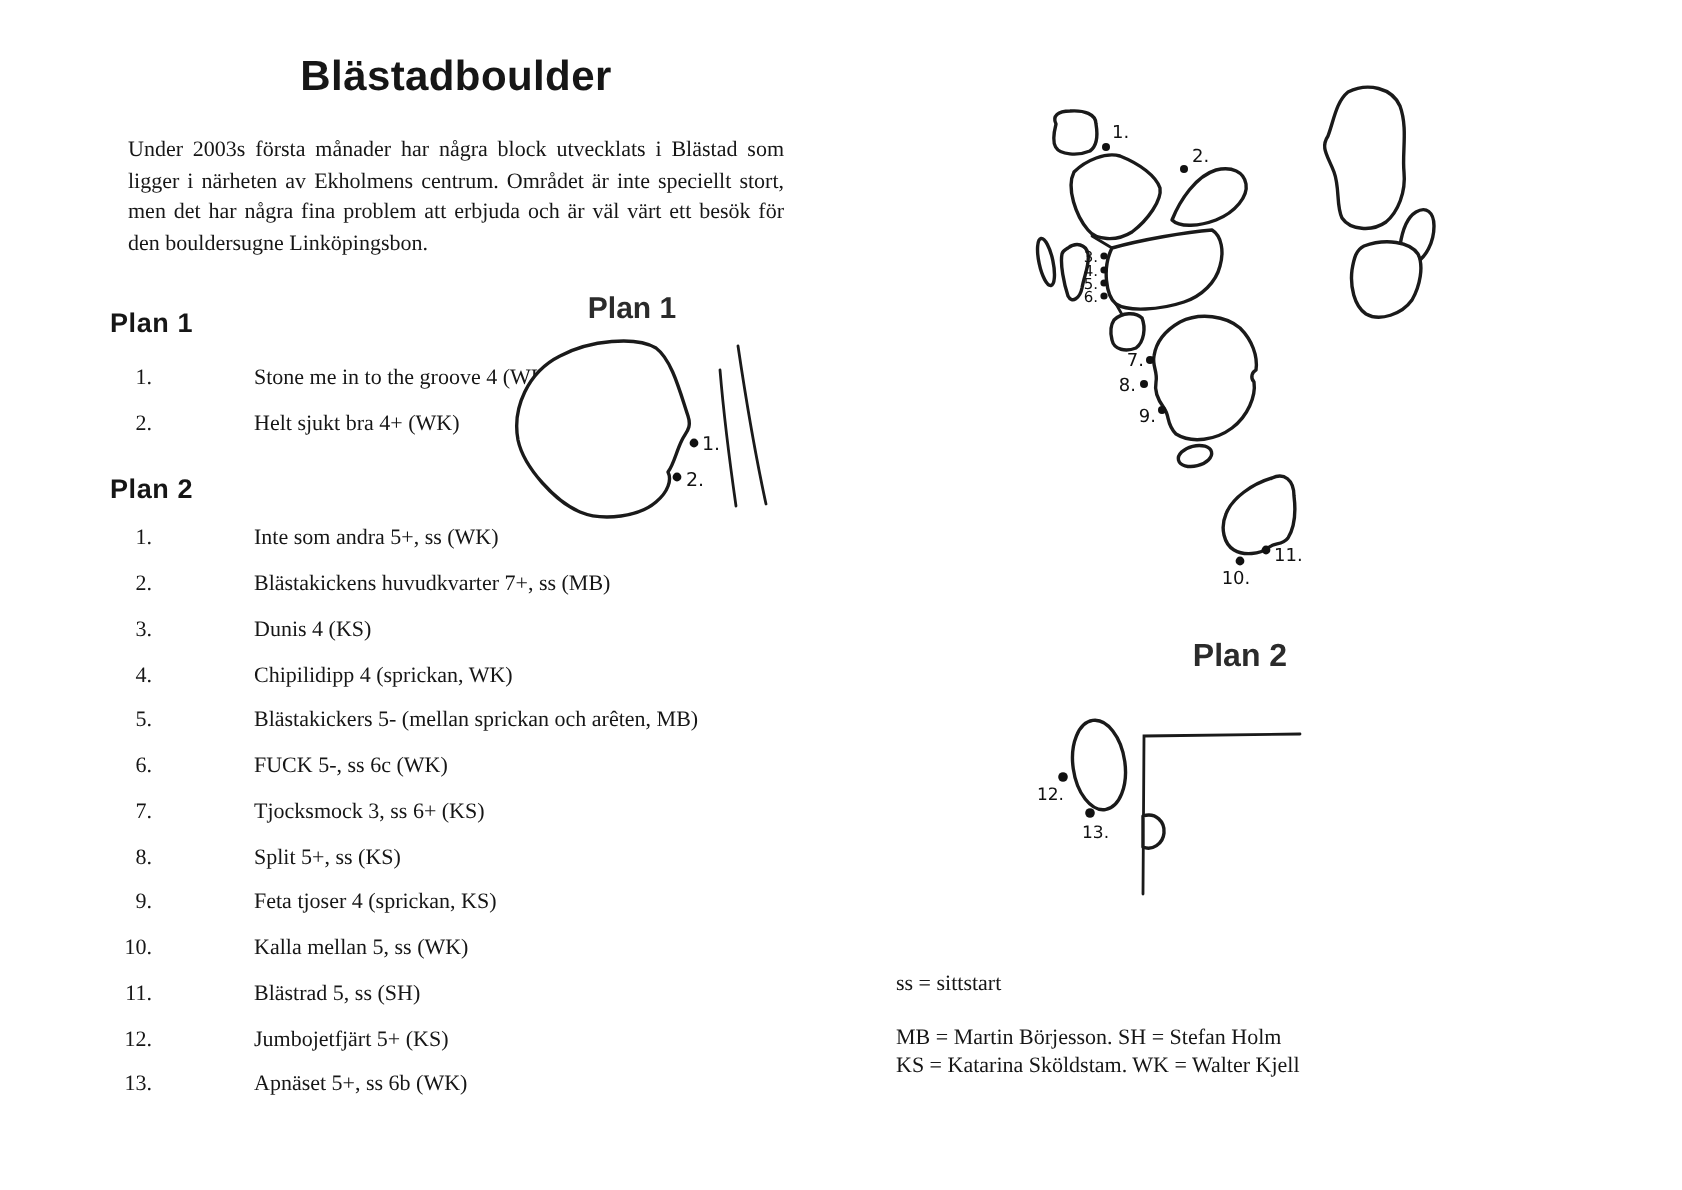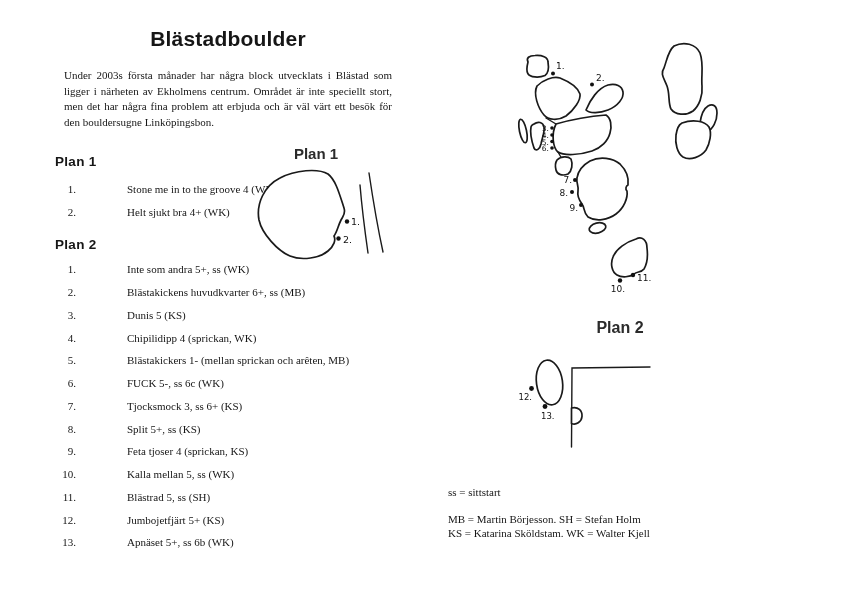--- a/index.html
+++ b/index.html
@@ -75,33 +75,33 @@
 
 <h2 class="abs sec-heading" id="plan2-heading">Plan 2</h2>
 
 <div class="abs route-list" id="plan2-list">
   <div class="route-item">
       <span class="route-num">1.</span>
       <span class="route-text">Inte som andra 5+, ss (WK)</span>
     </div>
   <div class="route-item">
       <span class="route-num">2.</span>
-      <span class="route-text">Blästakickens huvudkvarter 6+, ss (MB)</span>
+      <span class="route-text">Blästakickens huvudkvarter 7+, ss (MB)</span>
     </div>
   <div class="route-item">
       <span class="route-num">3.</span>
-      <span class="route-text">Dunis 5 (KS)</span>
+      <span class="route-text">Dunis 4 (KS)</span>
     </div>
   <div class="route-item">
       <span class="route-num">4.</span>
       <span class="route-text">Chipilidipp 4 (sprickan, WK)</span>
     </div>
   <div class="route-item">
       <span class="route-num">5.</span>
-      <span class="route-text">Blästakickers 1- (mellan sprickan och arêten, MB)</span>
+      <span class="route-text">Blästakickers 5- (mellan sprickan och arêten, MB)</span>
     </div>
   <div class="route-item">
       <span class="route-num">6.</span>
       <span class="route-text">FUCK 5-, ss 6c (WK)</span>
     </div>
   <div class="route-item">
       <span class="route-num">7.</span>
       <span class="route-text">Tjocksmock 3, ss 6+ (KS)</span>
     </div>
   <div class="route-item">

